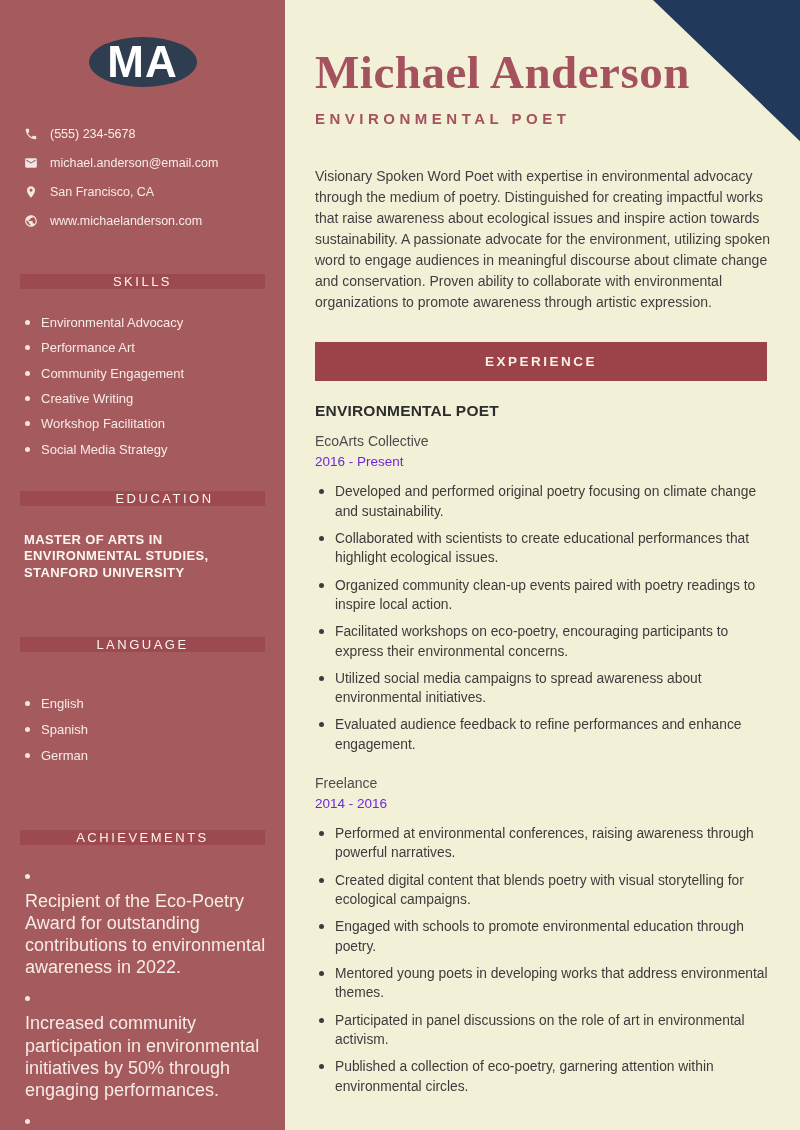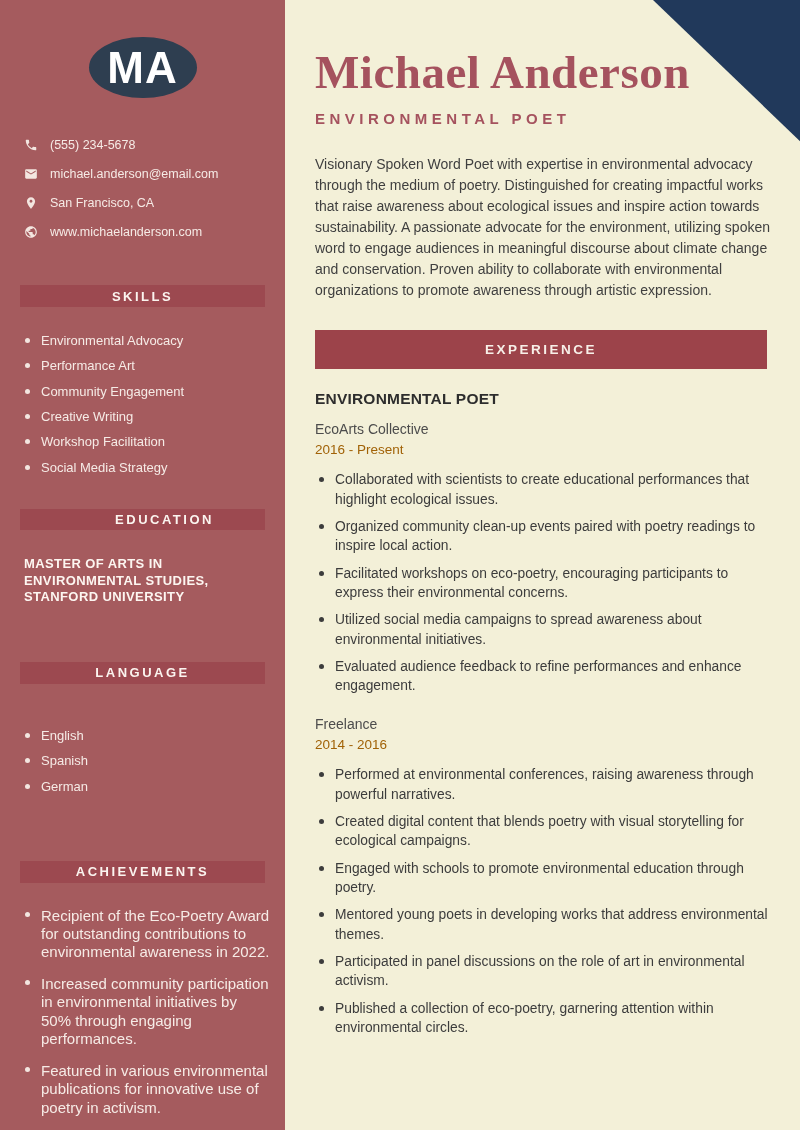--- a/index.html
+++ b/index.html
@@ -26,73 +26,73 @@
   }
   .contact { list-style:none; margin:40px 0 0 0; padding:0 18px 0 24px; }
   .contact li { display:flex; align-items:center; gap:12px; margin-bottom:15px; }
   .contact .cicon { width:14px; height:14px; display:inline-flex; flex:none; }
   .contact .cicon svg { width:14px; height:14px; fill:#f3e6e0; }
   .contact .ctext { font-size:12.5px; color:#f6ebe6; }
 
   .side-band {
     margin:0 20px; height:38px; background:#9c4950;
     display:flex; align-items:center; justify-content:center;
-    font-size:13px; font-weight:bold; letter-spacing:2.5px; color:#fbf4ef;
+    font-size:13px; font-weight:normal; letter-spacing:2.5px; color:#fbf4ef;
   }
   .band-skills { margin-top:31px; }
   .band-education { margin-top:24px;padding-left:44px; }
   .band-language { margin-top:56px; }
   .band-achievements { margin-top:56px; }
 
   .side-list { list-style:none; margin:26px 0 0 0; padding:0 16px 0 25px; }
   .side-list li { display:flex; gap:11px; font-size:13px; margin-bottom:10px; line-height:1.18; }
   .side-list .dot {
     width:5px; height:5px; border-radius:50%; background:#f3e6e0;
     flex:none; margin-top:5px;
   }
   .lang-list { margin-top:44px; }
   .lang-list li { margin-bottom:10.5px; }
   .edu-text {
     margin:26px 24px 0 24px;
     font-size:13px; font-weight:bold; letter-spacing:0.4px;
     line-height:1.27; color:#fdf6f1;
   }
   .ach-list { margin-top:24px; padding-right:14px; }
-  .ach-list li { font-size:15px; line-height:1.23; margin-bottom:13px; }
+  .ach-list li { font-size:18px; line-height:1.23; margin-bottom:13px;flex-direction:column; }
 
   
   .main { position:relative; flex:1; height:1130px; background:#f3f0d8; padding:0 33px 0 30px; }
   .corner-triangle {
     position:absolute; top:0; right:0; width:152px; height:146px;
     background:#21395b;
     clip-path:polygon(0 0, 100% 0, 100% 100%);
   }
   .name {
     margin-top:48px;
     font-family:"Liberation Serif", serif;
     font-size:47px; font-weight:bold; color:#a5525e;
     letter-spacing:0.5px; line-height:1.05;
   }
   .role {
     margin-top:13px;
     font-size:15px; font-weight:bold; letter-spacing:4.5px; color:#a5525e;
   }
   .summary {
-    margin-top:27px; width:457px;
+    margin-top:39px; width:457px;
     font-size:14px; line-height:1.5; color:#3f3f3f;
   }
   .exp-band {
     margin-top:29px; width:452px; height:39px; background:#9c434a;
     display:flex; align-items:center; justify-content:center;
     font-size:13.5px; font-weight:bold; letter-spacing:2.5px; color:#f7efe8;
   }
   .job { margin-top:21px; }
   .job-title { font-size:15.5px; font-weight:bold; color:#2d2d2d; letter-spacing:0.2px; }
   .job-company { margin-top:13px; font-size:14px; color:#4c4c4c; }
-  .job-dates { margin-top:5px; font-size:13.5px; color:#a16207; }
+  .job-dates { margin-top:5px; font-size:13.5px; color:#6d28d9; }
   .job-bullets { list-style:none; margin:13px 0 0 4px; padding:0; }
   .job-bullets li { display:flex; gap:11px; font-size:13.8px; line-height:1.4; color:#3c3c3c; margin-bottom:8px; width:452px; }
   .job-bullets .bdot { width:5px; height:5px; border-radius:50%; background:#3c3c3c; flex:none; margin-top:7px; }
 </style>
 </head>
 <body>
 
 <div class="page">
 
   <aside class="sidebar">
@@ -220,20 +220,24 @@
       <span>EXPERIENCE</span>
     </div>
 
     <section class="job">
       <div class="job-title">ENVIRONMENTAL POET</div>
       <div class="job-company">EcoArts Collective</div>
       <div class="job-dates">2016 - Present</div>
       <ul class="job-bullets">
         <li>
             <span class="bdot"></span>
+            <span>Developed and performed original poetry focusing on climate change and sustainability.</span>
+          </li>
+        <li>
+            <span class="bdot"></span>
             <span>Collaborated with scientists to create educational performances that highlight ecological issues.</span>
           </li>
         <li>
             <span class="bdot"></span>
             <span>Organized community clean-up events paired with poetry readings to inspire local action.</span>
           </li>
         <li>
             <span class="bdot"></span>
             <span>Facilitated workshops on eco-poetry, encouraging participants to express their environmental concerns.</span>
           </li>

